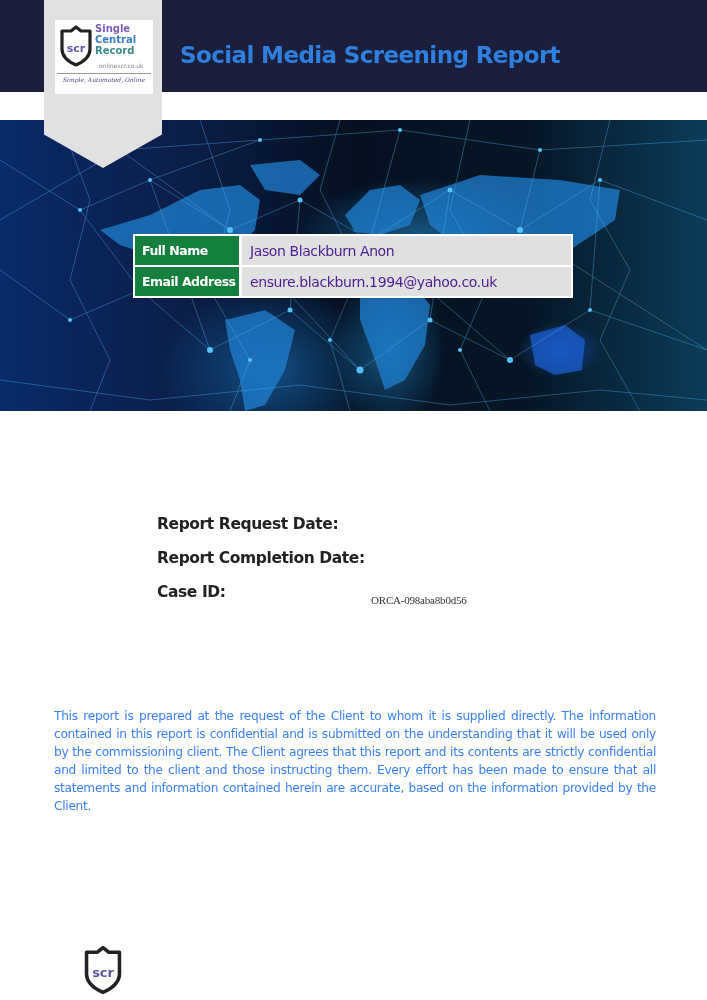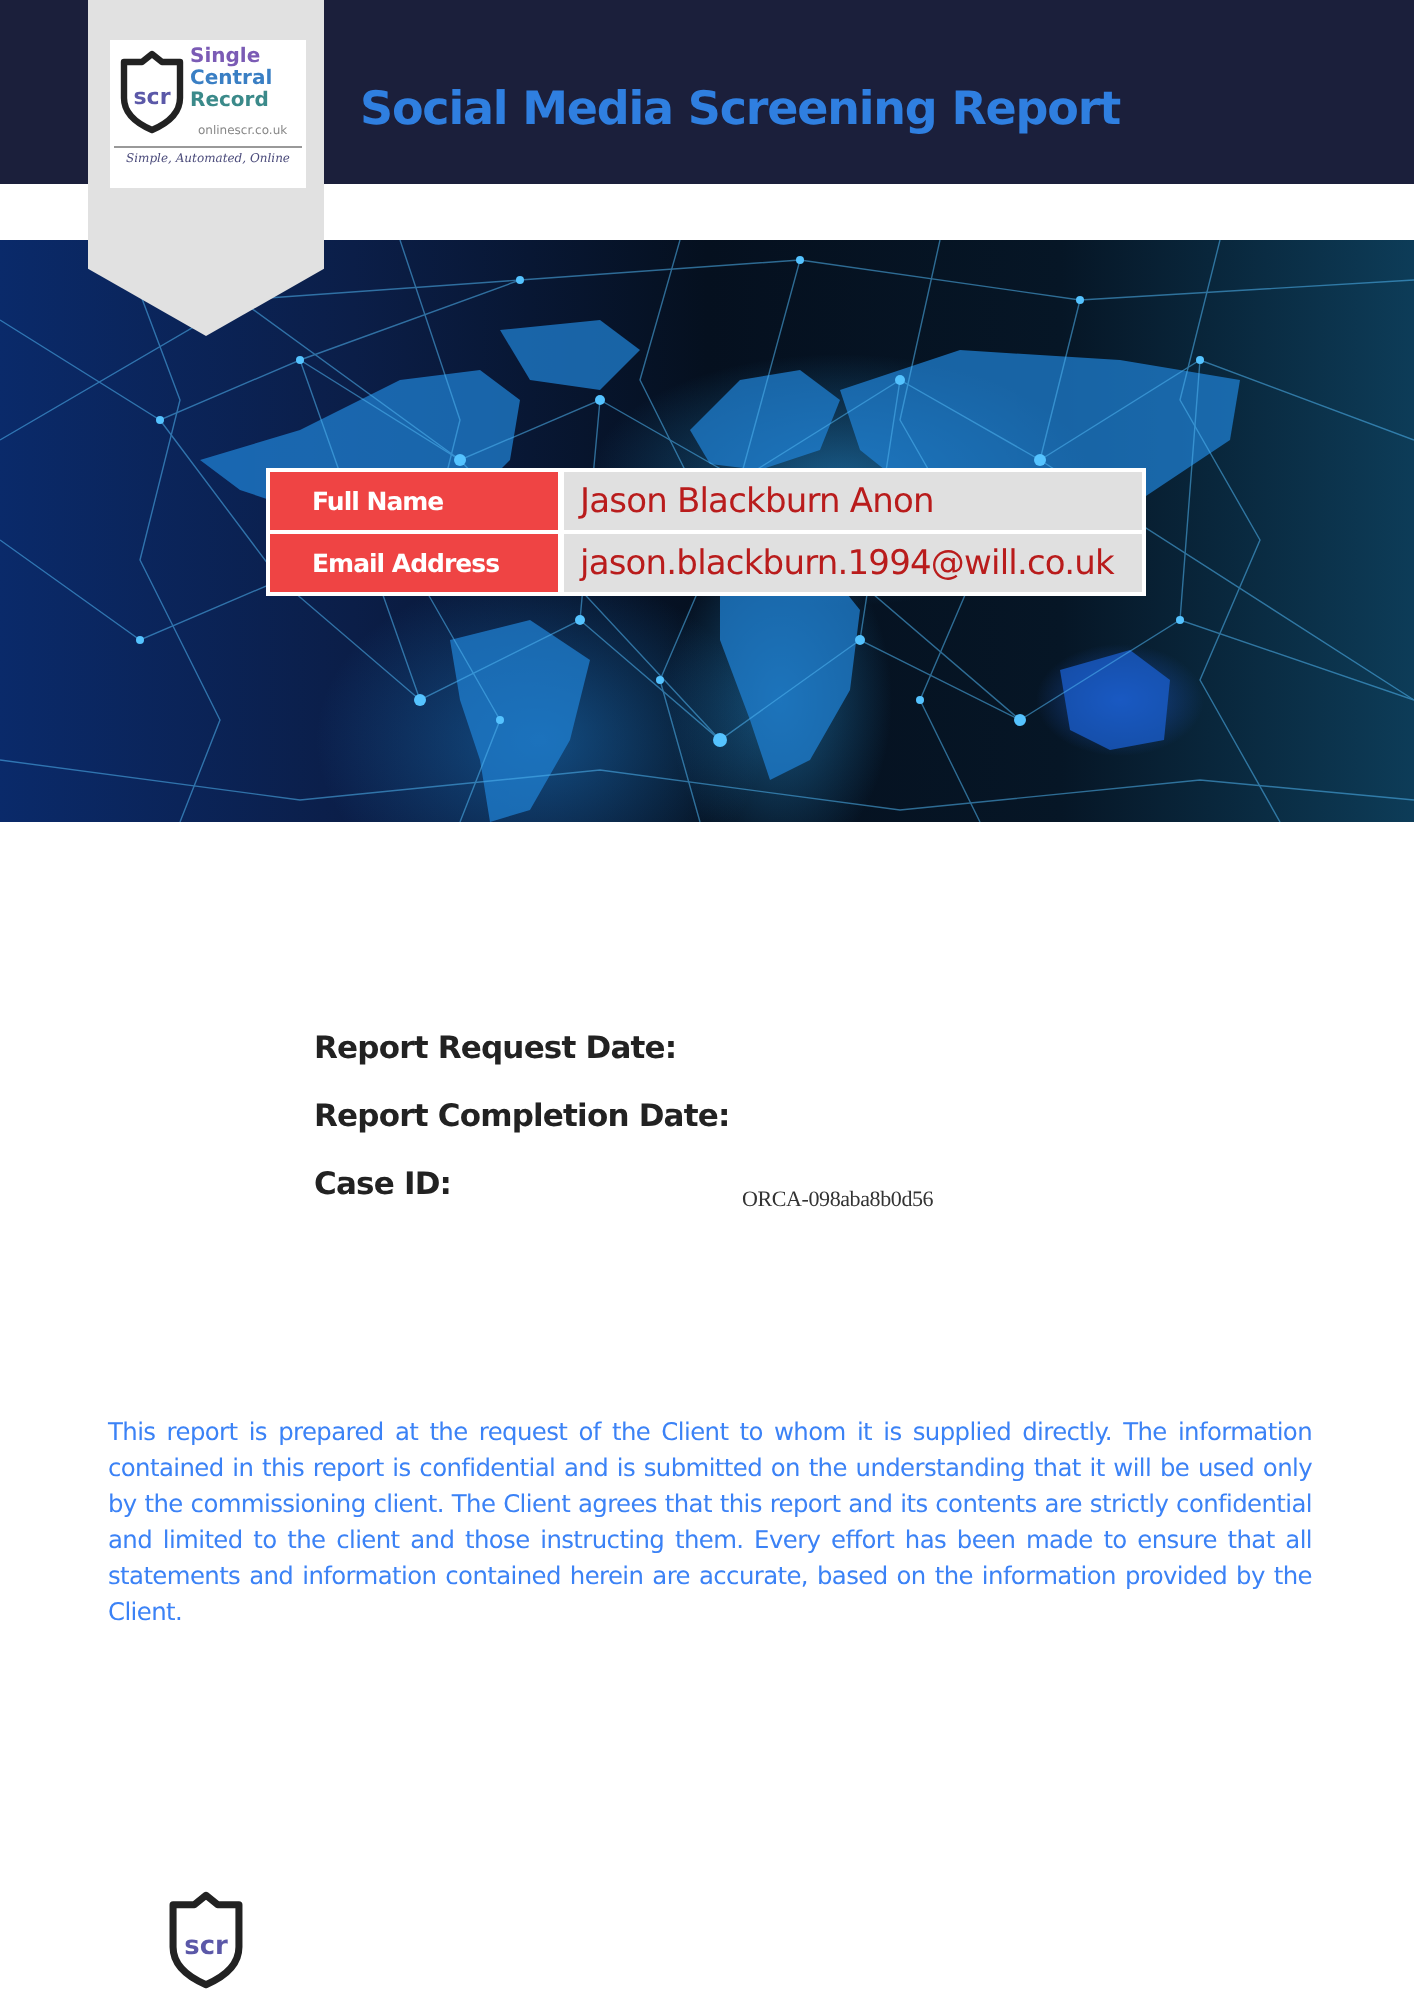--- a/index.html
+++ b/index.html
@@ -60,28 +60,28 @@
   }
 
   .info-table {
     position: absolute; left: 133px; top: 234px; width: 440px;
     background: #ffffff; padding: 2px; z-index: 5;
     border-collapse: separate;
   }
   .info-row { display: flex; height: 29px; }
   .info-row + .info-row { margin-top: 2px; }
   .info-label {
-    width: 144px; background: #ef4444; color: #ffffff;
+    width: 104px; background: #15803d; color: #ffffff;
     font-family: "DejaVu Sans", sans-serif; font-weight: bold;
     font-size: 12.5px; letter-spacing: -0.5px;
-    display: flex; align-items: center; padding-left: 21px;
+    display: flex; align-items: center; padding-left: 7px;
   }
   .info-value {
-    flex: 1; margin-left: 3px; background: #e0e0e0; color: #b91c1c;
-    font-family: "DejaVu Sans", sans-serif; font-size: 17px; letter-spacing: -0.4px;
+    flex: 1; margin-left: 3px; background: #e0e0e0; color: #4c1d95;
+    font-family: "DejaVu Sans", sans-serif; font-size: 14px; letter-spacing: -0.4px;
     display: flex; align-items: center; padding-left: 8px;
   }
 
   .meta { position: absolute; left: 157px; top: 515px; }
   .meta-row { position: relative; height: 34px; display: flex; align-items: flex-start; }
   .meta-label {
     font-family: "DejaVu Sans", sans-serif; font-weight: bold;
     font-size: 15.5px; color: #222222; letter-spacing: -0.4px; white-space: nowrap;
   }
   .meta-value {
@@ -182,21 +182,21 @@
   <div class="logo-tagline">Simple, Automated, Online</div>
 </div>
 
 <div class="info-table">
   <div class="info-row">
     <div class="info-label">Full Name</div>
     <div class="info-value">Jason Blackburn Anon</div>
   </div>
   <div class="info-row">
     <div class="info-label">Email Address</div>
-    <div class="info-value">jason.blackburn.1994@will.co.uk</div>
+    <div class="info-value">ensure.blackburn.1994@yahoo.co.uk</div>
   </div>
 </div>
 
 <div class="meta">
   <div class="meta-row">
     <span class="meta-label">Report Request Date:</span>
     <span class="meta-value"></span>
   </div>
   <div class="meta-row">
     <span class="meta-label">Report Completion Date:</span>

